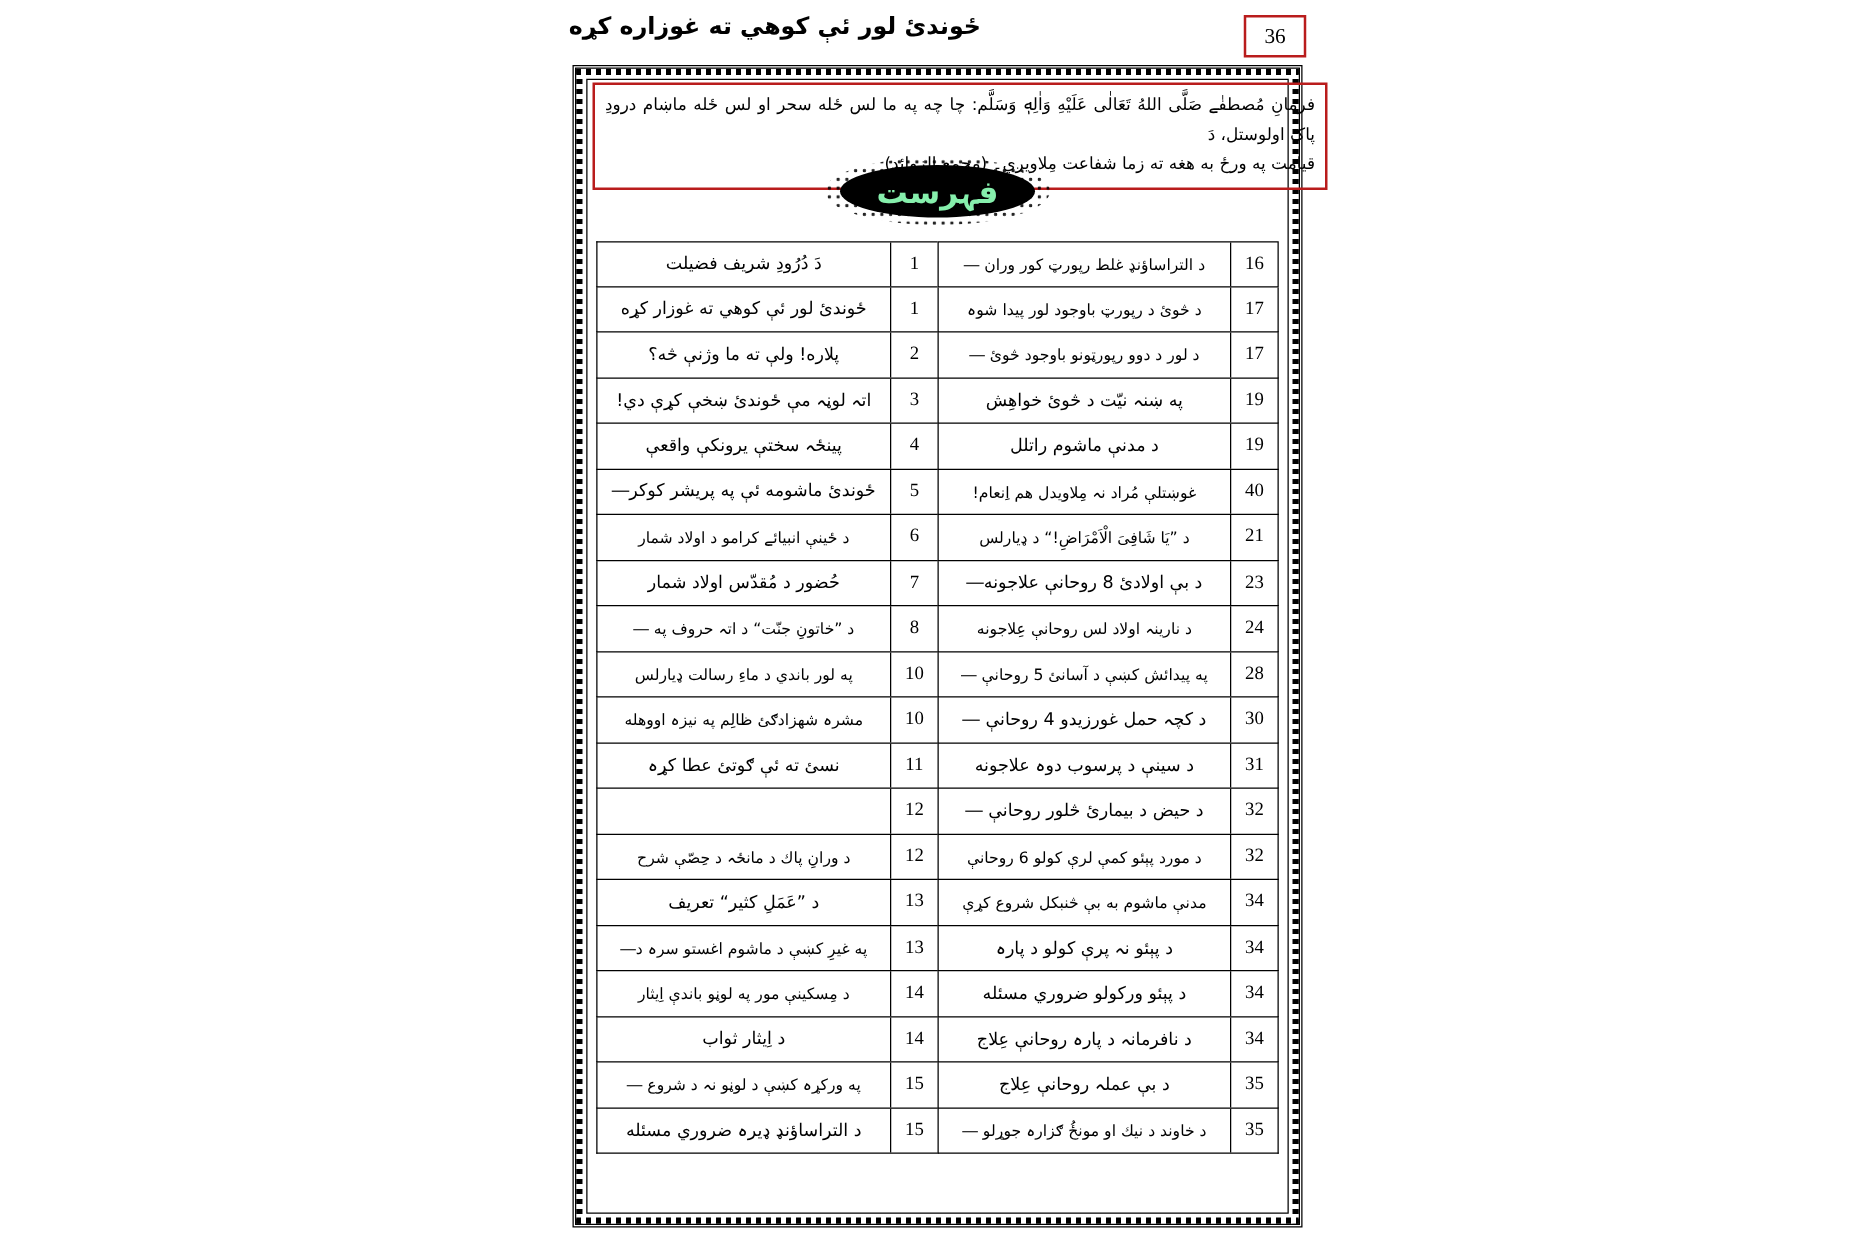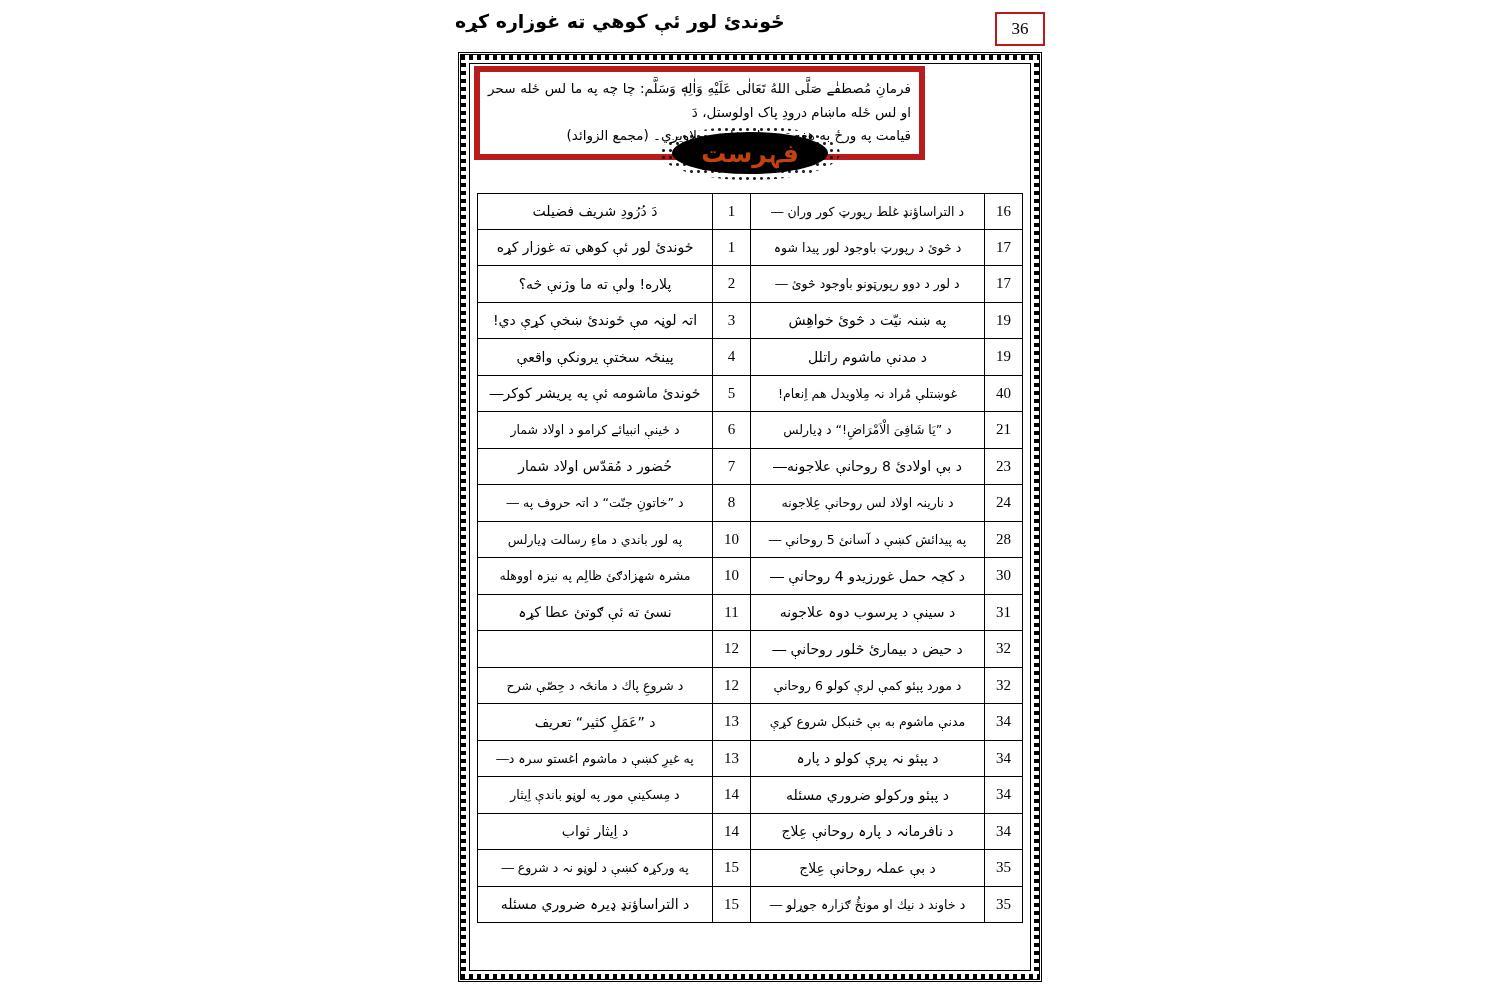--- a/index.html
+++ b/index.html
@@ -77,23 +77,23 @@
     position: absolute;
     left: 8px; top: 8px; right: 8px; bottom: 8px;
     border: 1px solid #000;
   }
 
   
   .hadith-box {
     position: absolute;
     left: 474px;
     top: 66px;
-    width: 451px;
+    width: 588px;
     min-height: 50px;
-    border: 6px solid #b91c1c;
+    border: 2px solid #b91c1c;
     box-sizing: border-box;
     padding: 5px 8px 6px 8px;
     direction: rtl;
     text-align: justify;
     font-size: 13.5px;
     line-height: 1.75;
     font-family: "DejaVu Sans", sans-serif;
   }
   .hadith-line { display: block; }
 
@@ -120,21 +120,21 @@
     left: 12px; top: 6px;
     width: 156px;
     height: 42px;
     background: #000;
     border-radius: 50%;
     display: flex;
     align-items: center;
     justify-content: center;
   }
   .fehrist-text {
-    color: #c2410c;
+    color: #86efac;
     font-size: 25px;
     font-weight: bold;
     letter-spacing: 1px;
     direction: rtl;
     font-family: "DejaVu Sans", sans-serif;
   }
 
   
   .toc {
     position: absolute;
@@ -346,21 +346,21 @@
         </div>
         <div class="toc-row">
           <div class="toc-page">11</div>
           <div class="toc-title">نسئ ته ئې ګوتئ عطا کړہ</div>
         </div>
         <div class="toc-row">
           <div class="toc-page">12</div>
         </div>
         <div class="toc-row">
           <div class="toc-page">12</div>
-          <div class="toc-title small">د شروعِ پاك د مانځہ د حِصّې شرح</div>
+          <div class="toc-title small">د ورانِ پاك د مانځہ د حِصّې شرح</div>
         </div>
         <div class="toc-row">
           <div class="toc-page">13</div>
           <div class="toc-title">د ”عَمَلِ کثیر“ تعریف</div>
         </div>
         <div class="toc-row">
           <div class="toc-page">13</div>
           <div class="toc-title small">په غیرِ کښې د ماشوم اغستو سرہ د―</div>
         </div>
         <div class="toc-row">

